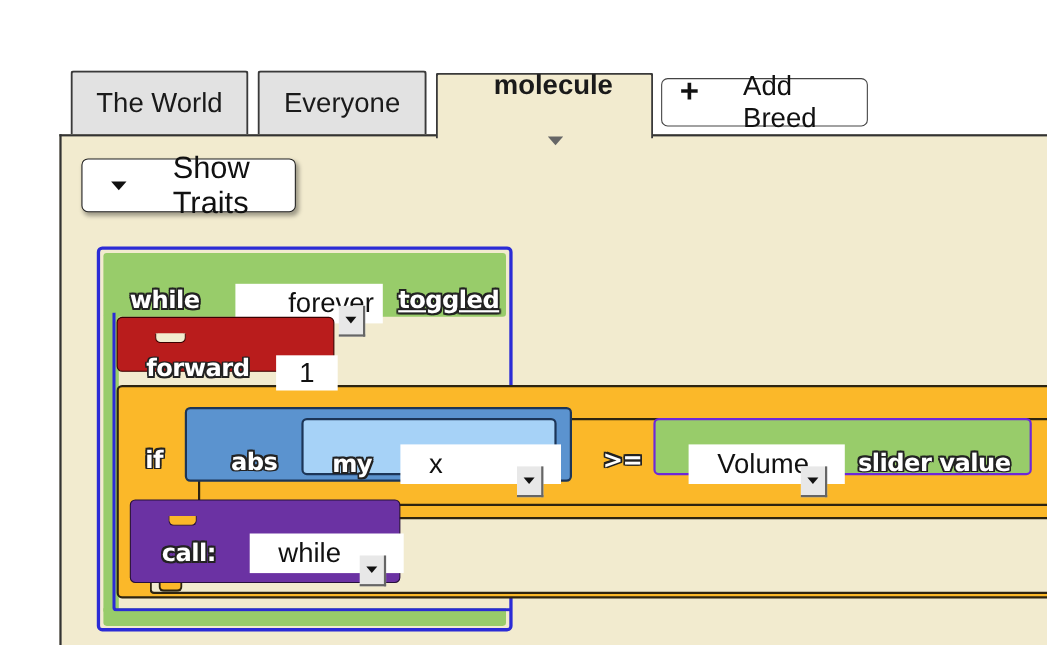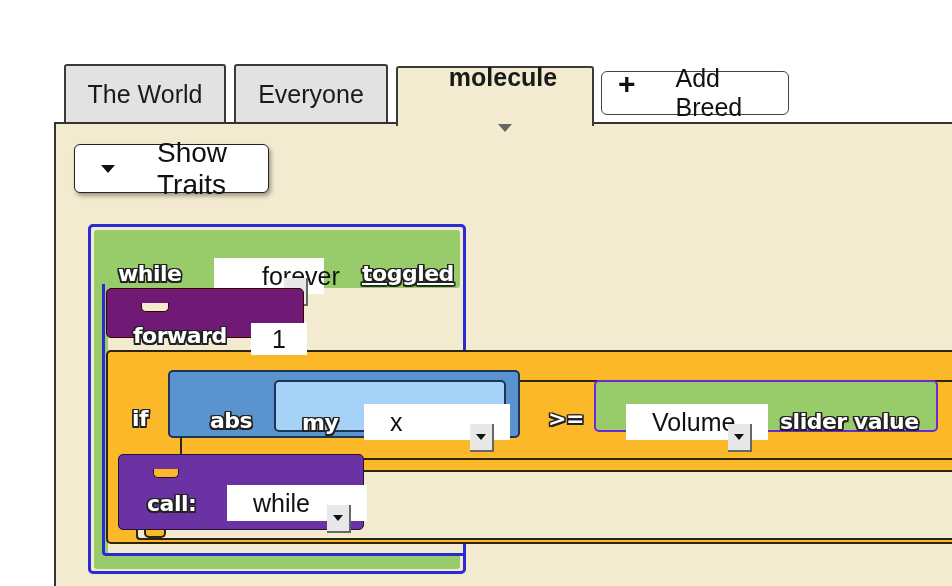--- a/index.html
+++ b/index.html
@@ -96,21 +96,21 @@
       left: 46px; top: 505px; width: 366px; height: 16px; background: #98cc6a; border-radius: 0 0 3px 3px; z-index: 6;
     }
     .while-inner-outline {
       left: 54px; top: 236px; width: 362px; height: 272px;
       border-left: 3px solid #2b2bd6; border-bottom: 3px solid #2b2bd6; border-radius: 0 0 0 4px; z-index: 7;
       background: transparent;
     }
 
     
     .forward {
-      left: 58px; top: 240px; width: 198px; height: 50px; background: #701a75;
+      left: 58px; top: 240px; width: 198px; height: 50px; background: #b91c1c;
       border: 1.5px solid #3a0000; border-radius: 5px; z-index: 9;
     }
     .forward .notch {
       position: absolute; left: 18px; top: -2px; width: 28px; height: 9px; background: #f2ebcf;
       border: 1.5px solid #3a0000; border-top: none; border-radius: 0 0 5px 5px;
     }
     .num-input {
       position: absolute; left: 128px; top: 18px; width: 56px; height: 32px; background: #fff;
       font-size: 25px; color: #111; display: flex; align-items: center; justify-content: center;
       cursor: text;
@@ -182,21 +182,21 @@
 <div class="workspace"></div>
 
 <div class="show-traits">
   <span class="tri"></span>
   <span>Show Traits</span>
 </div>
 
 <div class="blk while-outline"></div>
 <div class="blk while-top">
   <span class="lbl" style="left:8px; top:15px;">while</span>
-  <div class="dropdown" style="left:104px; top:12px; width:110px;padding-left:32px;">
+  <div class="dropdown" style="left:104px; top:12px; width:134px;padding-left:32px;">
     <span>forever</span>
     <span class="btn"></span>
   </div>
   <span class="lbl" style="left:252px; top:15px;text-decoration:underline;">toggled</span>
 </div>
 <div class="blk while-arm"></div>
 <div class="blk while-bottom"></div>
 <div class="blk while-inner-outline"></div>
 
 <div class="blk forward">

